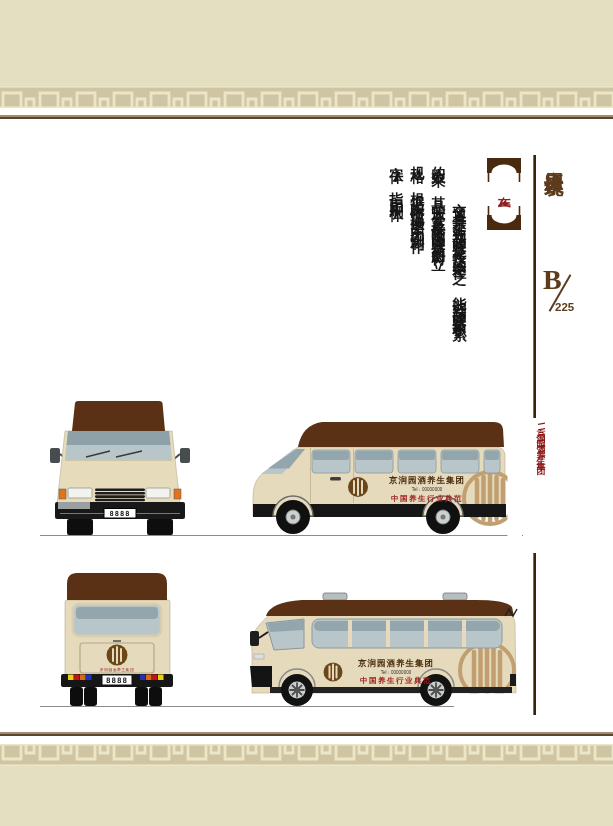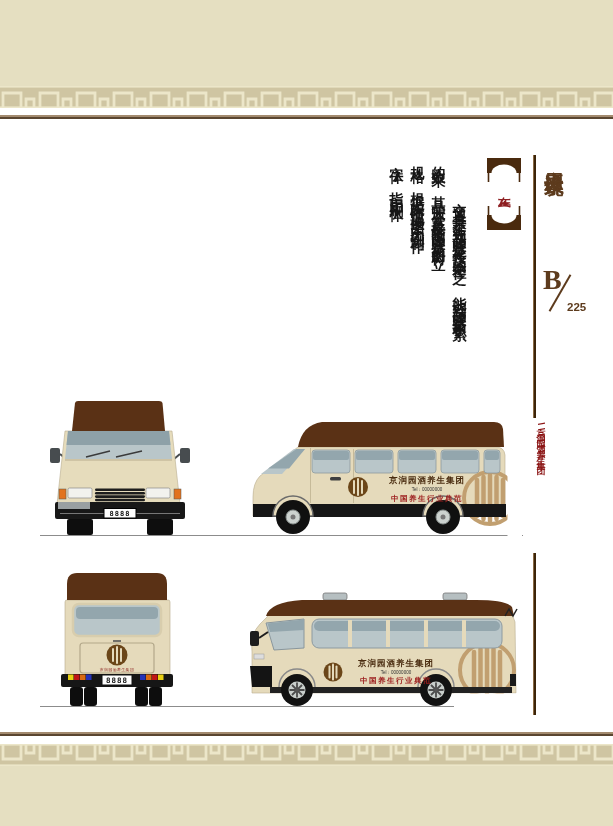--- a/index.html
+++ b/index.html
@@ -20,21 +20,21 @@
   .rule-bottom{top:732px;}
 
   
   .vtitle{position:absolute;left:541px;top:156px;writing-mode:vertical-rl;
           font-size:19px;letter-spacing:1px;font-weight:600;color:#5d3b1d;}
   .bblock{position:absolute;left:541px;top:268px;width:44px;height:54px;color:#5d3b1d;}
   .bletter{position:absolute;left:2px;top:-4px;font-family:"Liberation Serif","DejaVu Serif",serif;
            font-size:28px;font-weight:bold;}
   .bslash{position:absolute;left:18px;top:4px;width:2px;height:42px;background:#5d3b1d;
           transform:rotate(30deg);}
-  .bnum{position:absolute;left:26px;top:33px;font-size:11.5px;font-weight:bold;}
+  .bnum{position:absolute;left:14px;top:33px;font-size:11.5px;font-weight:bold;}
   .vline{position:absolute;left:533px;width:3px;
          background:linear-gradient(90deg,#8a6a45 0 1px,#3c2408 1px 3px);}
   .vline-a{top:155px;height:263px;}
   .vline-b{top:553px;height:162px;}
   .side-note{position:absolute;left:527px;top:421px;width:20px;height:134px;
              writing-mode:vertical-rl;font-size:9px;letter-spacing:1.5px;
              color:#8b1515;font-weight:bold;}
 
   
   .label-frame{position:absolute;left:485px;top:158px;width:38px;display:flex;

